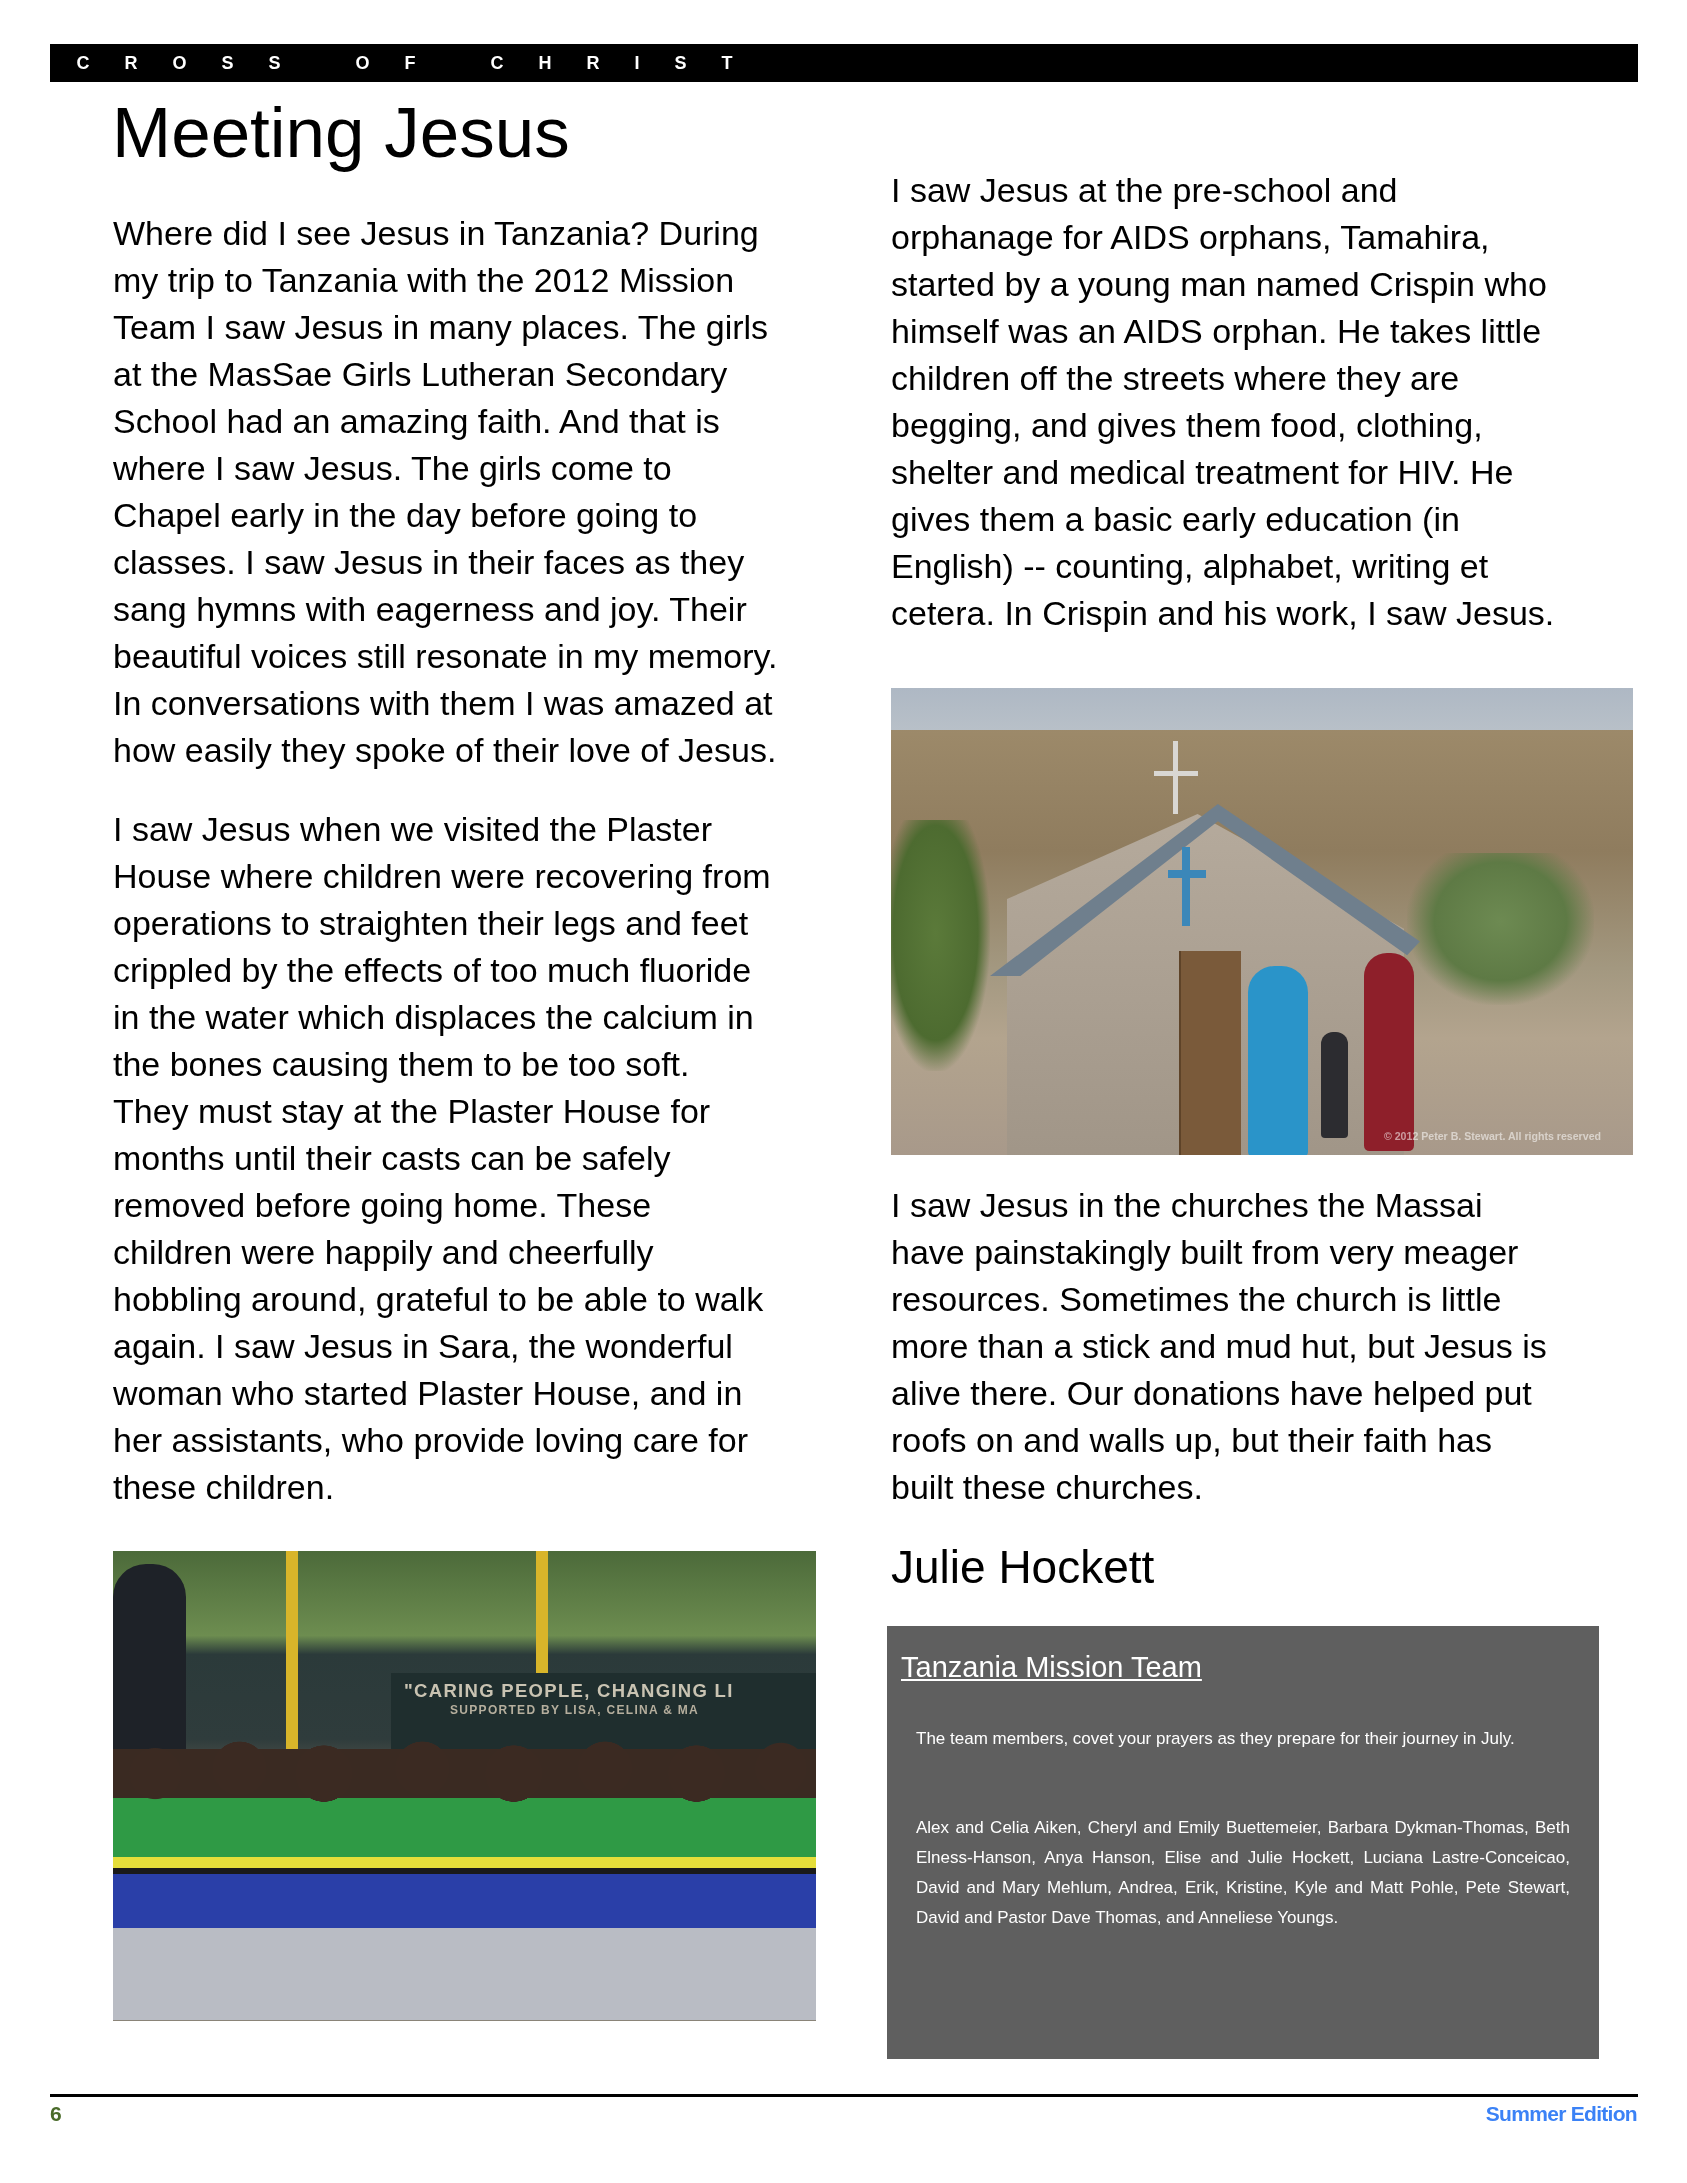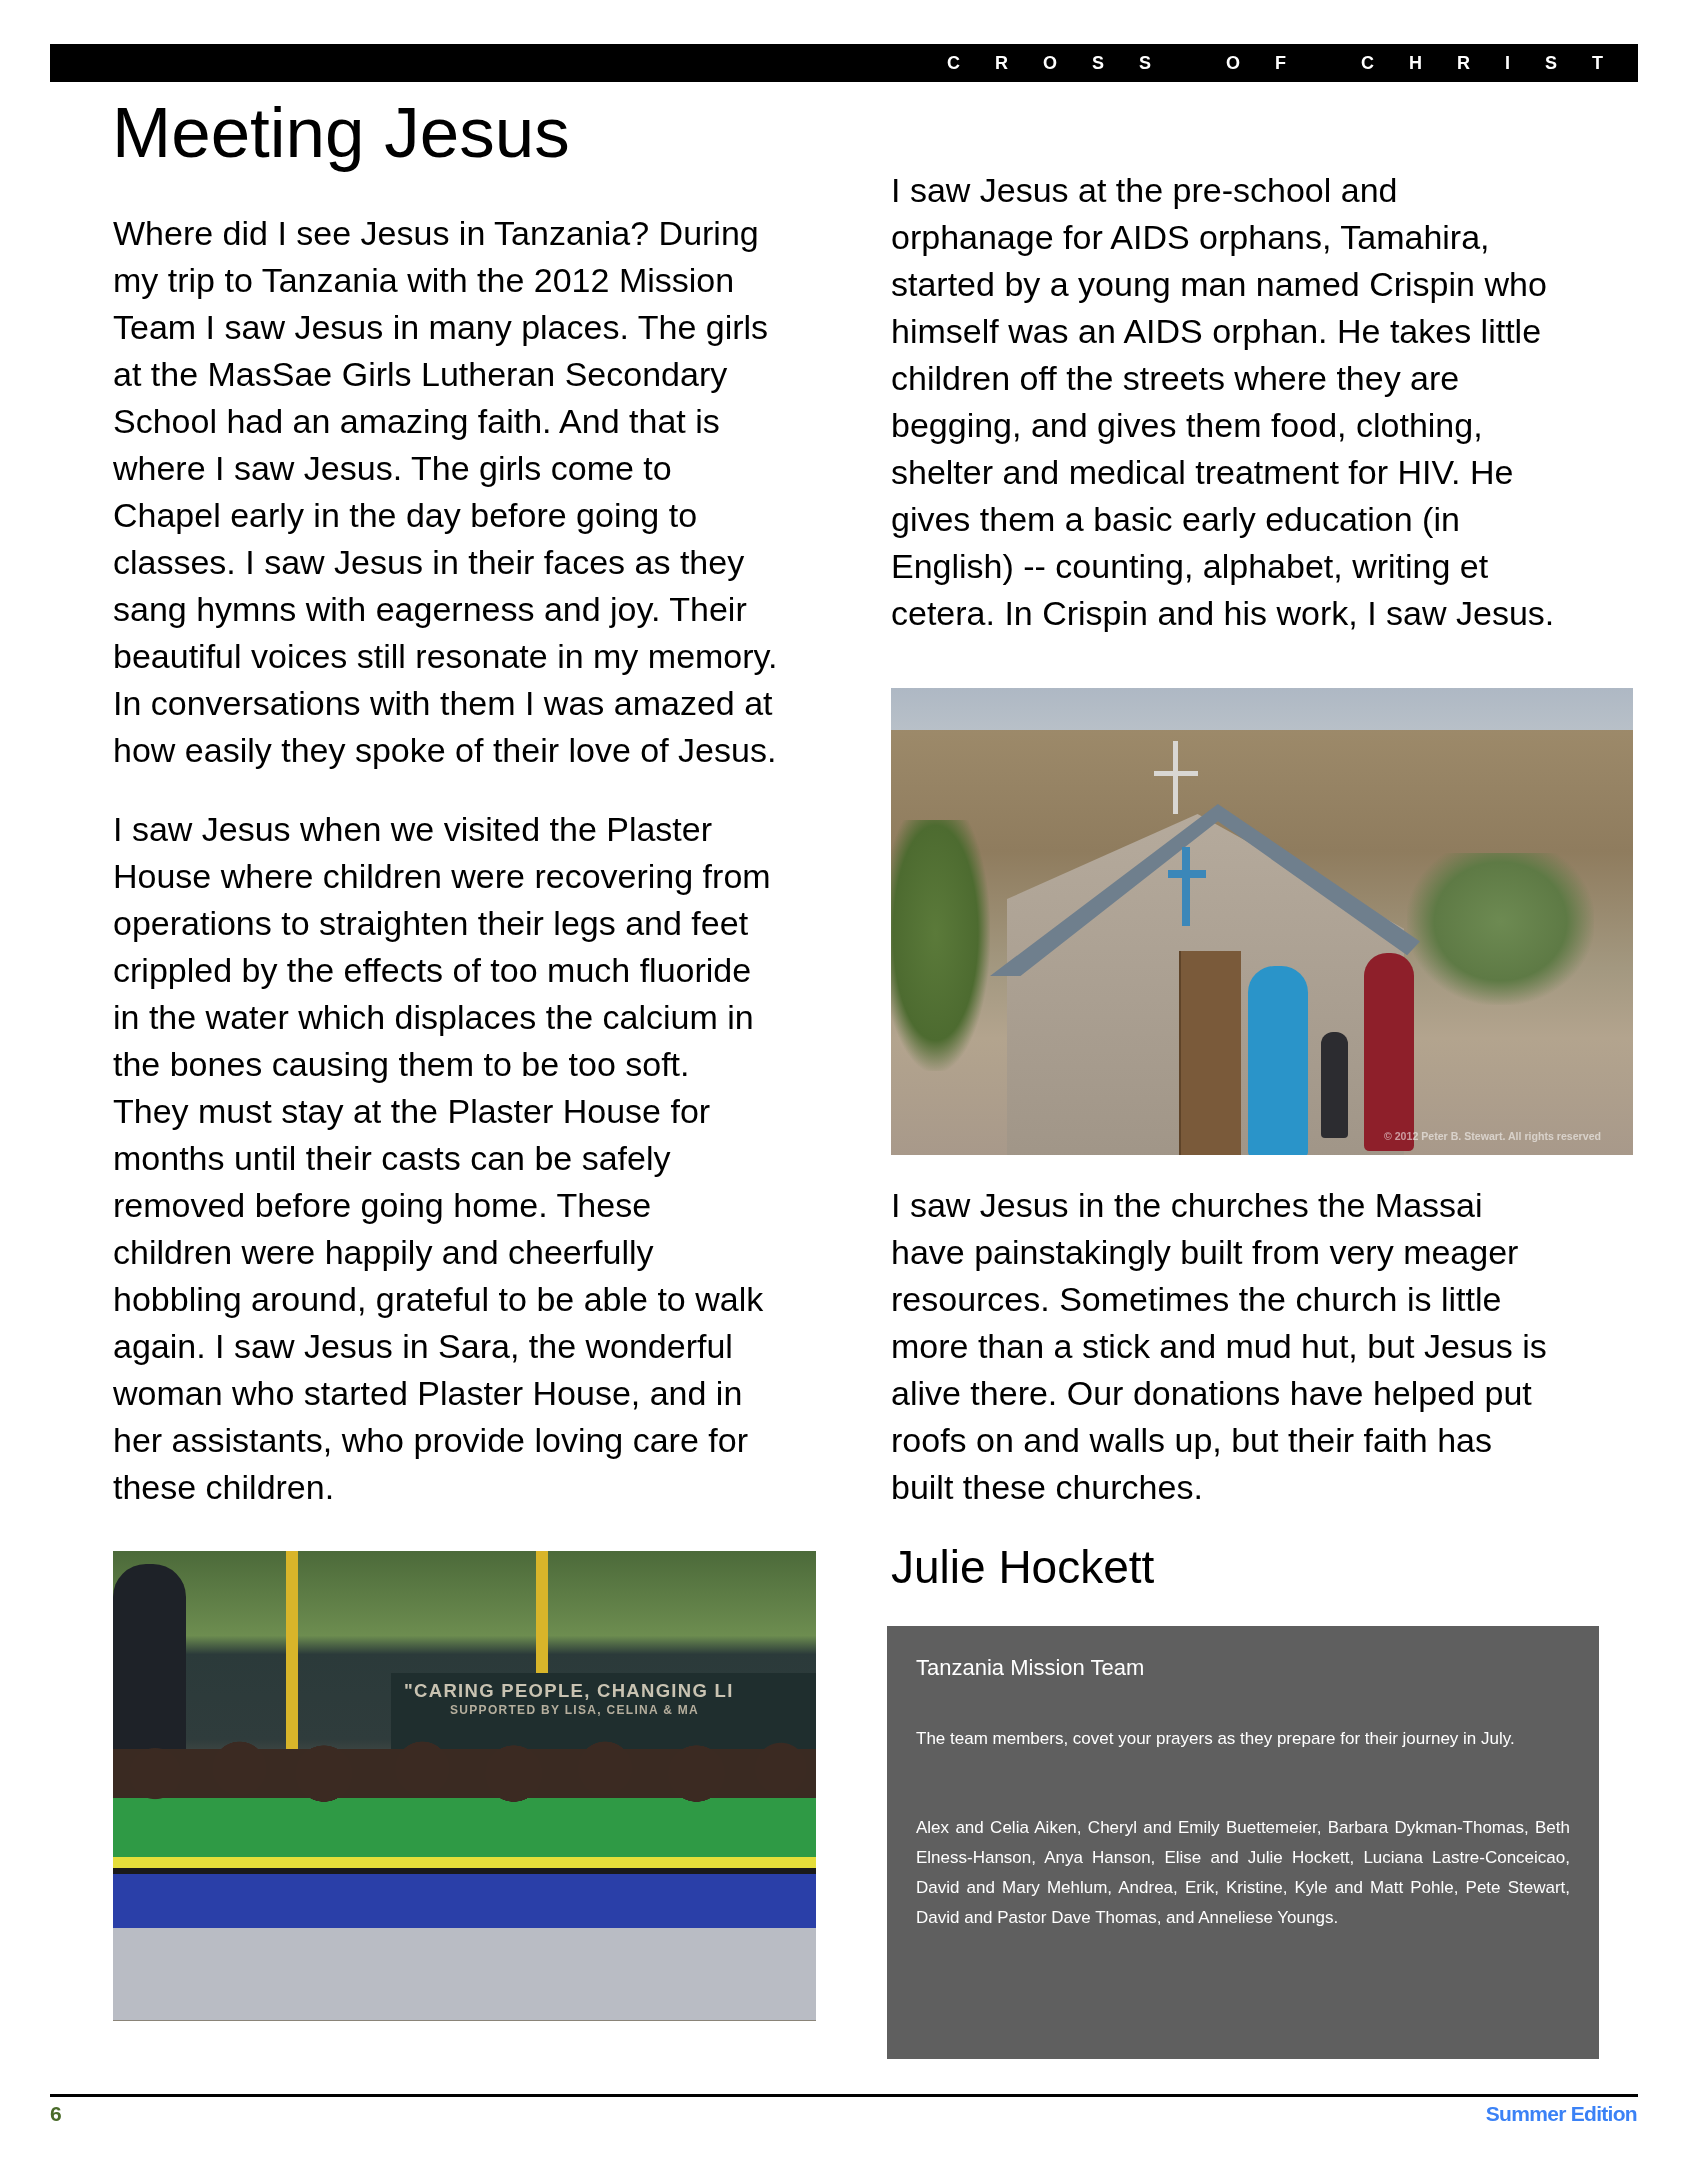--- a/index.html
+++ b/index.html
@@ -1,18 +1,18 @@
 <!DOCTYPE html>
 <html style="font-size:10.6px"><head>
 <meta charset="utf-8">
 <style>
   html, body { margin: 0; padding: 0; background: #ffffff; }
   body { width: 1687px; height: 2183px; position: relative; overflow: hidden; font-family: "Liberation Sans", sans-serif; color: #000; }
   .header-bar { position: absolute; left: 50px; top: 44px; width: 1588px; height: 38px; background: #000; }
-  .header-title { position: absolute; left: 0; right: 0; top: 0; height: 38px; line-height: 38px; text-align: right; color: #fff; font-family: "Liberation Sans", sans-serif; font-weight: bold; font-size: 18px; letter-spacing: 35px; padding-left: 26.5px; white-space: pre; }
+  .header-title { position: absolute; left: 0; right: 0; top: 0; height: 38px; line-height: 38px; text-align: left; color: #fff; font-family: "Liberation Sans", sans-serif; font-weight: bold; font-size: 18px; letter-spacing: 35px; padding-left: 26.5px; white-space: pre; }
   .page-title { position: absolute; left: 112px; top: 93px; font-size: 71px; line-height: 79px; font-weight: normal; margin: 0; white-space: nowrap; }
   .col { position: absolute; font-size: 34px; line-height: 47px; }
   .col p { margin: 0; white-space: pre-line; }
   .col-left-1 { left: 113px; top: 210px; width: 721px; }
   .col-left-2 { left: 113px; top: 806px; width: 721px; }
   .col-right-1 { left: 891px; top: 167px; width: 721px; }
   .col-right-2 { left: 891px; top: 1182px; width: 721px; }
   .signature { position: absolute; left: 891px; top: 1544px; font-size: 46px; line-height: 47px; white-space: nowrap; }
   .photo { position: absolute; overflow: hidden; }
   .photo-church { left: 891px; top: 688px; width: 742px; height: 467px;
@@ -51,21 +51,21 @@
                 radial-gradient(circle at 30% 60%, #3b2a22 0 28px, transparent 28.4px),
                 radial-gradient(circle at 44% 55%, #3b2a22 0 26.5px, transparent 27px),
                 radial-gradient(circle at 57% 60%, #3b2a22 0 28px, transparent 28.4px),
                 radial-gradient(circle at 70% 55%, #3b2a22 0 26.5px, transparent 27px),
                 radial-gradient(circle at 83% 60%, #3b2a22 0 28px, transparent 28.4px),
                 radial-gradient(circle at 95% 55%, #3b2a22 0 25px, transparent 26px);
   }
   .kids-teacher { position: absolute; left: 0; top: 13.2px; width: 73px; height: 218px; background: #1e2228; border-radius: 33px 33px 0 0; }
   .pillar { position: absolute; top: 0; width: 12px; height: 198px; background: #d8b52a; }
   .info-box { position: absolute; left: 887px; top: 1626px; width: 712px; height: 433px; background: #5f5f5f; color: #ffffff; }
-  .info-title { position: absolute; left: 29px; top: 25px; font-size: 22px; line-height: 33px; white-space: nowrap; }
+  .info-title { position: absolute; left: 14px; top: 25px; font-size: 29px; line-height: 33px; white-space: nowrap; text-decoration: underline; }
   .info-body { position: absolute; left: 29px; width: 654px; font-size: 17px; line-height: 30px; text-align: justify; margin: 0; }
   .info-body-1 { top: 98px; }
   .info-body-2 { top: 187px; }
   .footer-line { position: absolute; left: 50px; top: 2094px; width: 1588px; height: 3.3px; background: #000; }
   .footer-page { position: absolute; left: 50px; top: 2101px; font-size: 21px; font-weight: bold; color: #4a6b2a; line-height: 26.5px; }
   .footer-edition { position: absolute; right: 50px; top: 2101px; font-size: 21px; font-weight: bold; color: #3b82f6; line-height: 26.5px; white-space: nowrap; letter-spacing: -0.7px; }
 </style>
 </head>
 <body>
 

